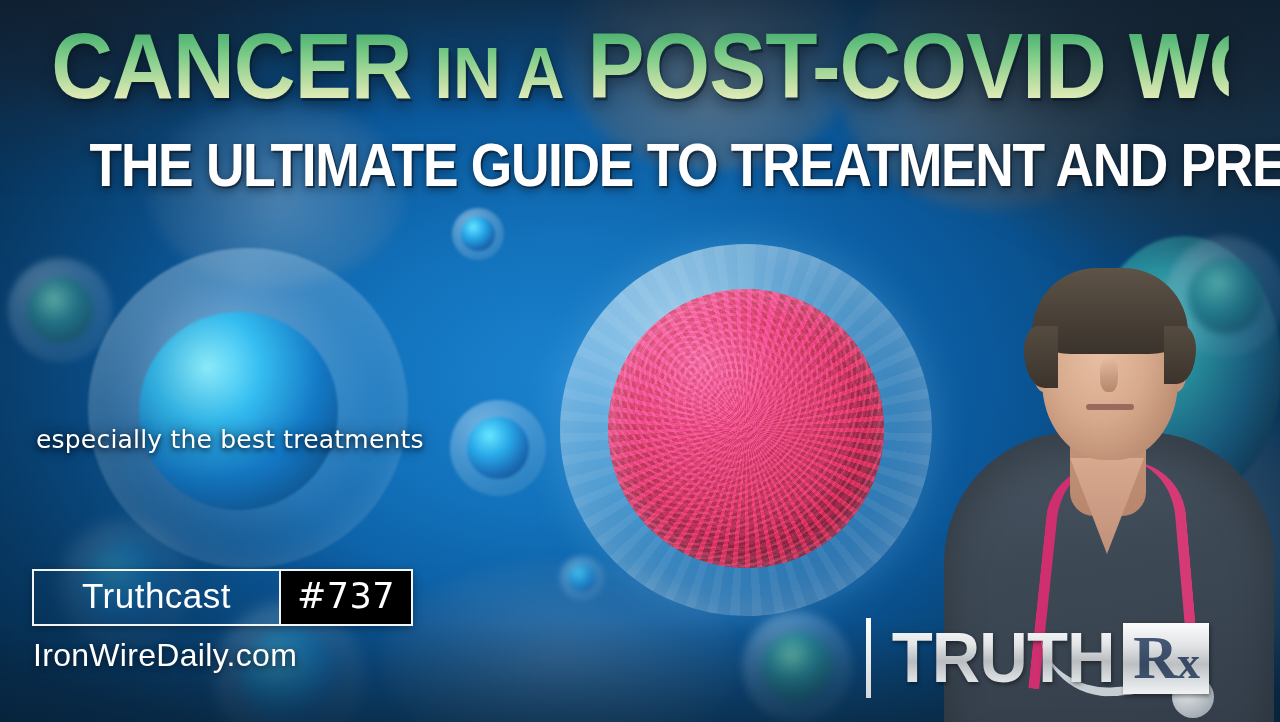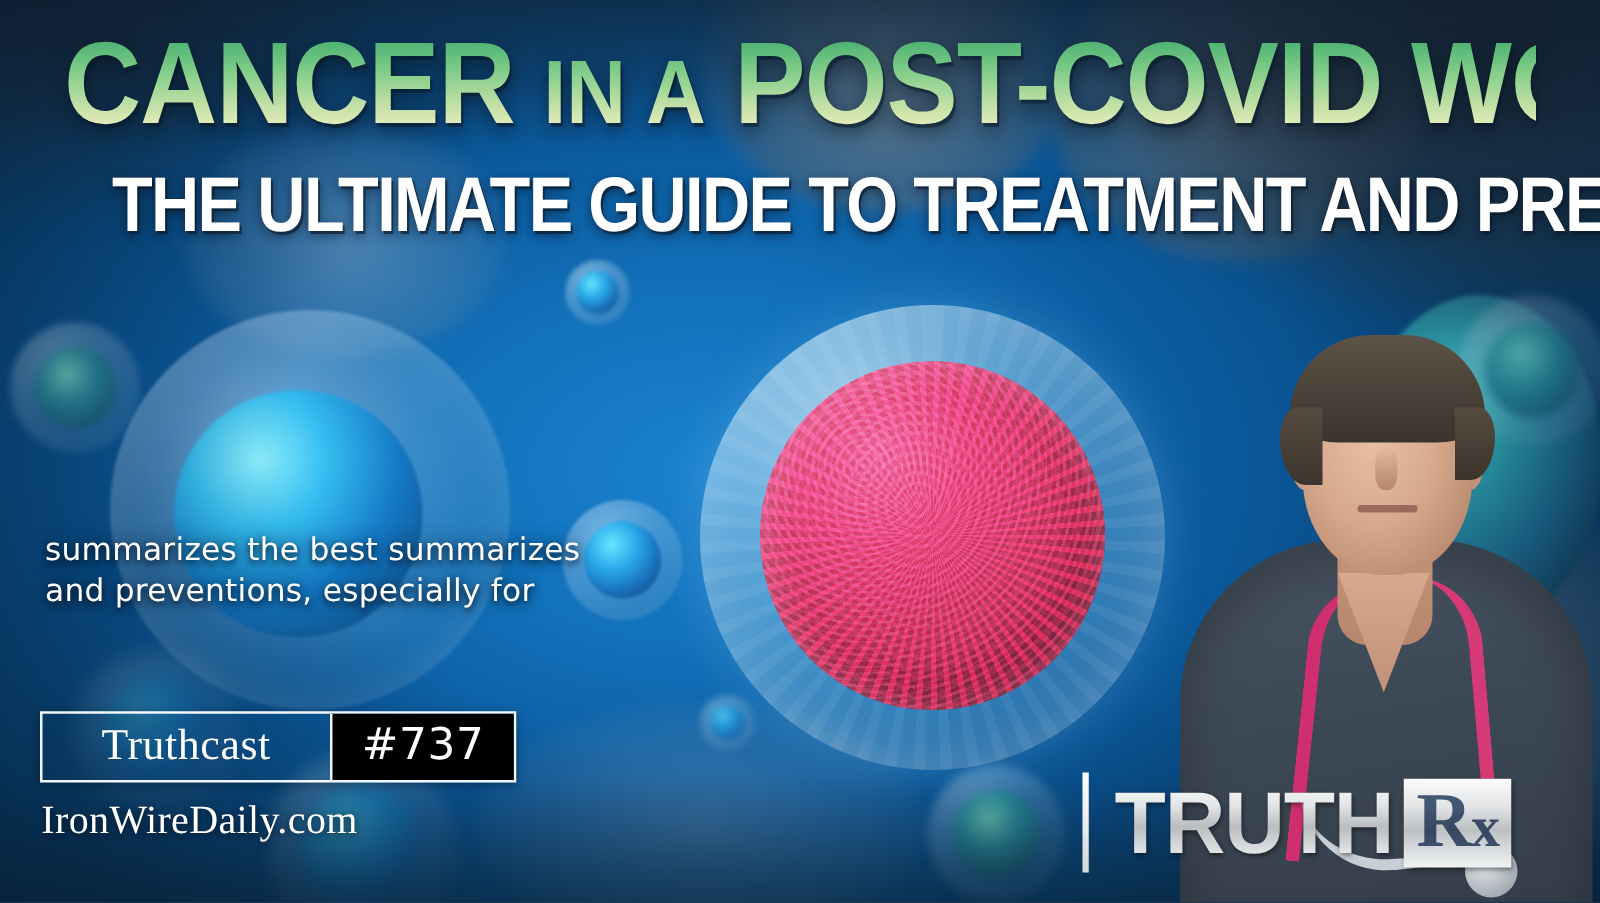--- a/index.html
+++ b/index.html
@@ -272,40 +272,40 @@
     position:absolute; left:32px; top:569px;
     width:381px; height:57px;
     border:2px solid rgba(255,255,255,.95);
     display:flex; align-items:stretch;
     box-shadow:0 2px 8px rgba(0,0,0,.35);
   }
   .badge .label{
     flex:1 1 auto;
     display:flex; align-items:center; justify-content:center;
     color:#fff;
-    font-family:Liberation Serif, serif;
+    font-family:Liberation Sans, sans-serif;
     font-size:35px;
     letter-spacing:.5px;
     padding-bottom:3px;
   }
   .badge .num{
-    width:147px;
+    width:132px;
     background:#000;
     border-left:2px solid rgba(255,255,255,.95);
     display:flex; align-items:center; justify-content:center;
     color:#fff;
     font-family:"DejaVu Sans", sans-serif;
     font-size:35px;
     letter-spacing:.5px;
     padding-bottom:3px;
   }
 
   .site{
     position:absolute; left:33px; top:637px;
-    font-family:Liberation Serif, serif;
+    font-family:Liberation Sans, sans-serif;
     font-size:32px;
     color:#ffffff;
     letter-spacing:.3px;
     text-shadow:0 2px 6px rgba(4,16,30,.8);
     user-select:none;
   }
 
   
   .logo{
     position:absolute; left:866px; top:618px;
@@ -433,22 +433,21 @@
     <div class="nose"></div>
     <div class="mouth"></div>
     <div class="hair"></div>
   </div>
 
   <div class="title"><span>CANCER</span> <span class="sm">IN A</span> <span>POST-COVID WORLD</span></div>
 
   <div class="subtitle">THE ULTIMATE GUIDE TO TREATMENT AND PREVENTION</div>
 
   <div class="blurb">
-    <div>summarizes the best summarizes</div>
-    <div>and preventions, especially for</div>
+    <div>especially the best treatments</div>
   </div>
 
   <div class="badge">
     <div class="label">Truthcast</div>
     <div class="num">#737</div>
   </div>
 
   <div class="site">IronWireDaily.com</div>
 
   <div class="logo">

